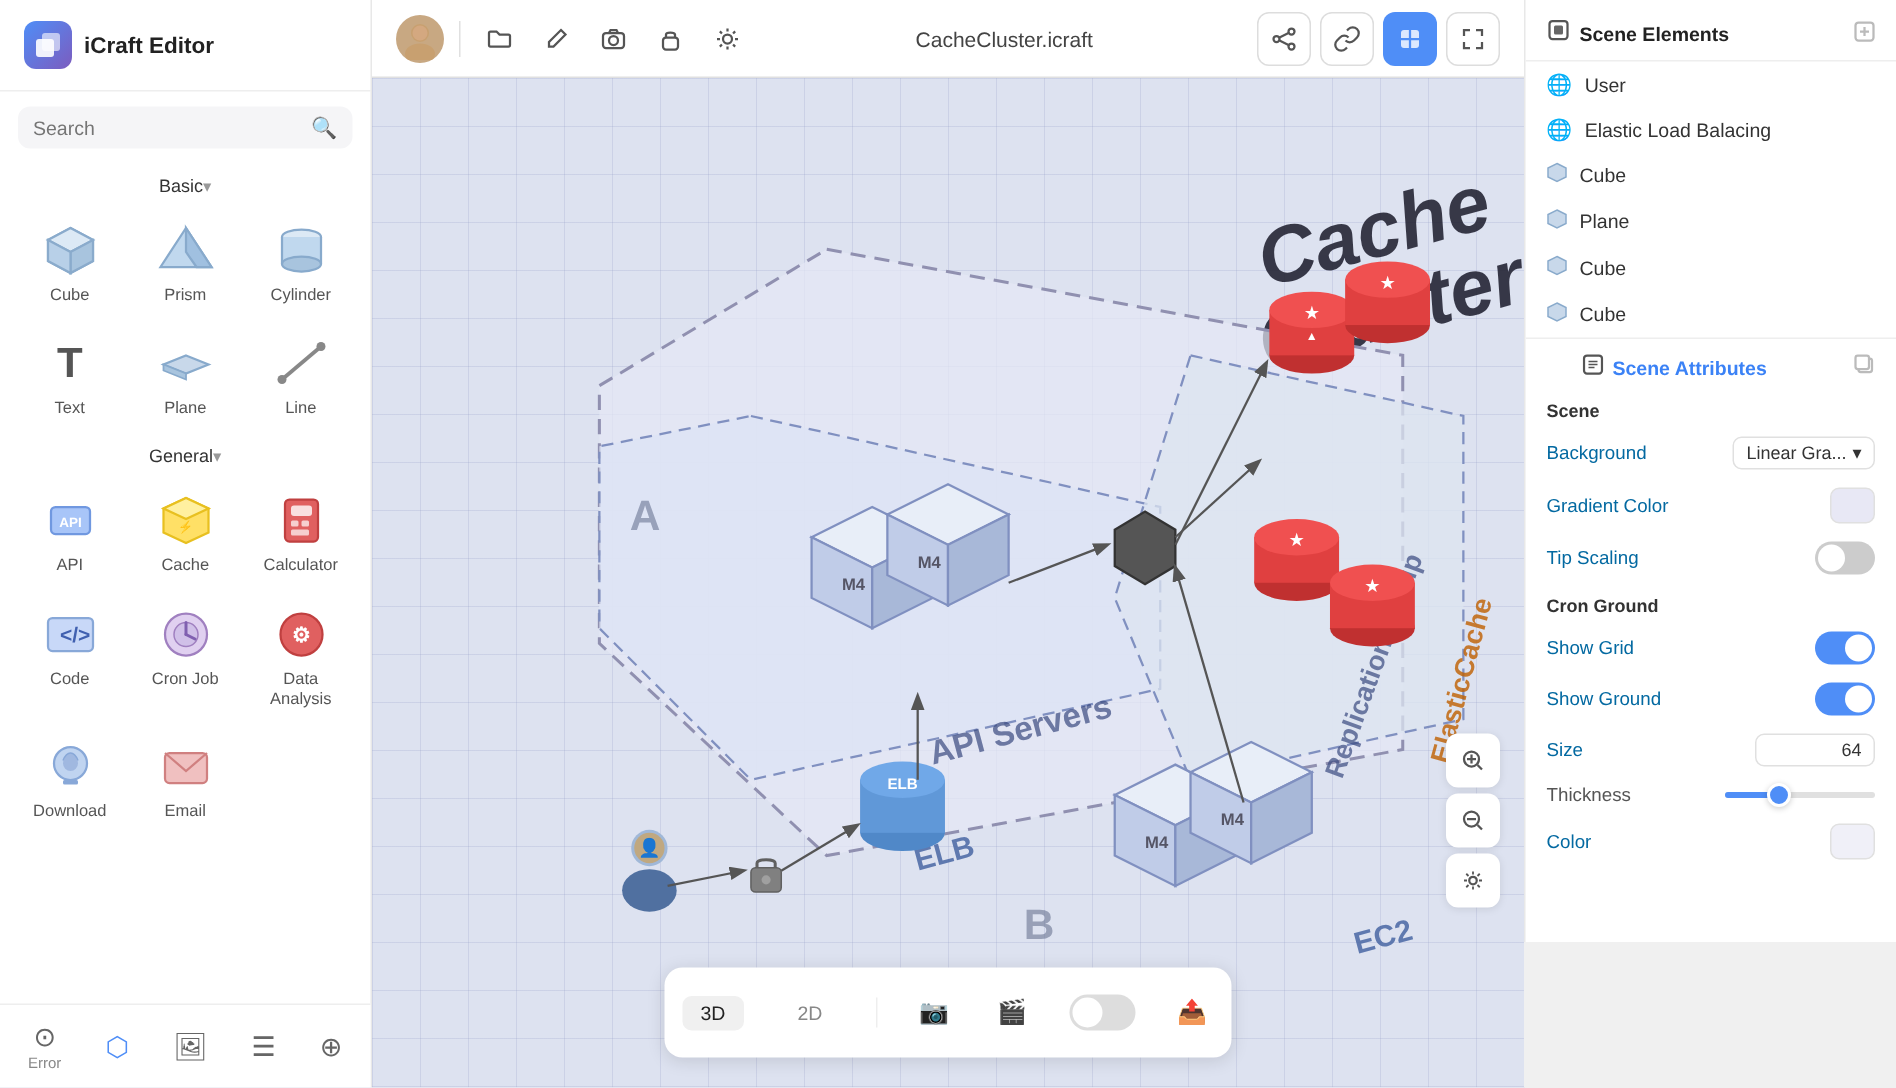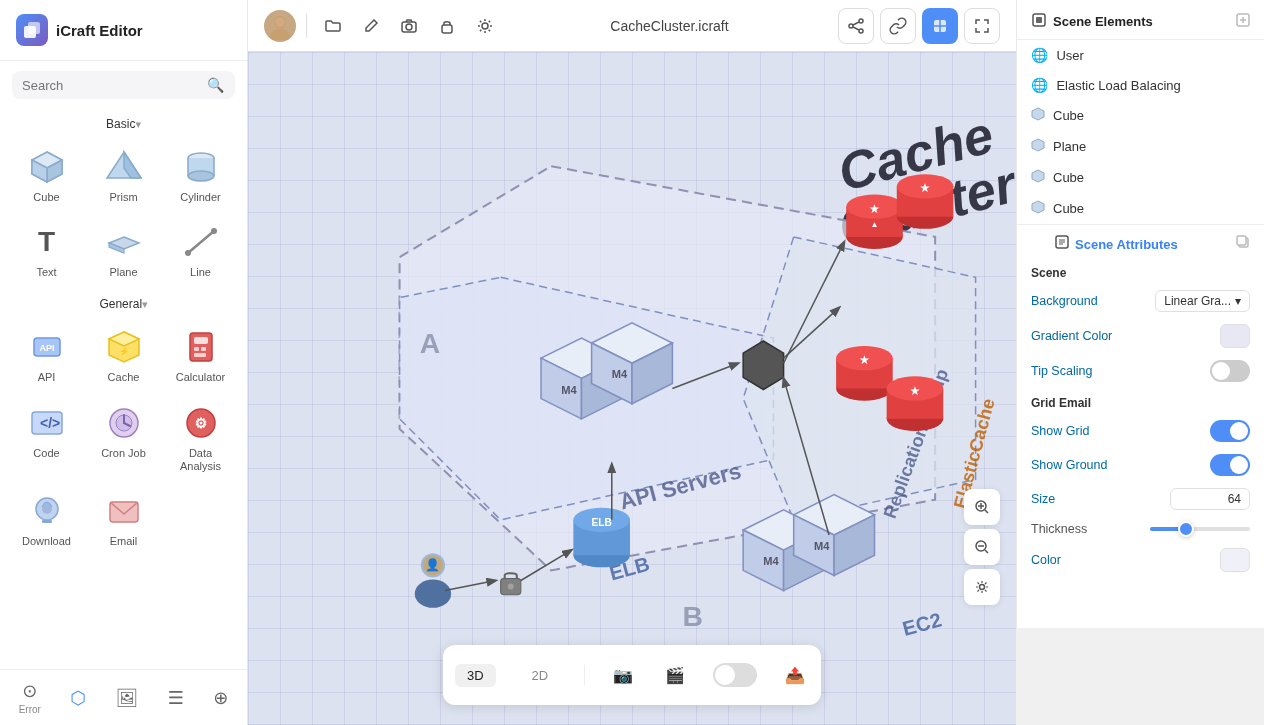--- a/index.html
+++ b/index.html
@@ -976,21 +976,21 @@
   <div class="attr-row">
     <span class="attr-label">Gradient Color</span>
     <div class="color-swatch"></div>
   </div>
 
   <div class="attr-row">
     <span class="attr-label">Tip Scaling</span>
     <div class="toggle off"></div>
   </div>
 
-  <div class="attr-group-label">Grid Email</div>
+  <div class="attr-group-label">Cron Ground</div>
 
   <div class="attr-row">
     <span class="attr-label">Show Grid</span>
     <div class="toggle on"></div>
   </div>
 
   <div class="attr-row">
     <span class="attr-label">Show Ground</span>
     <div class="toggle on"></div>
   </div>

